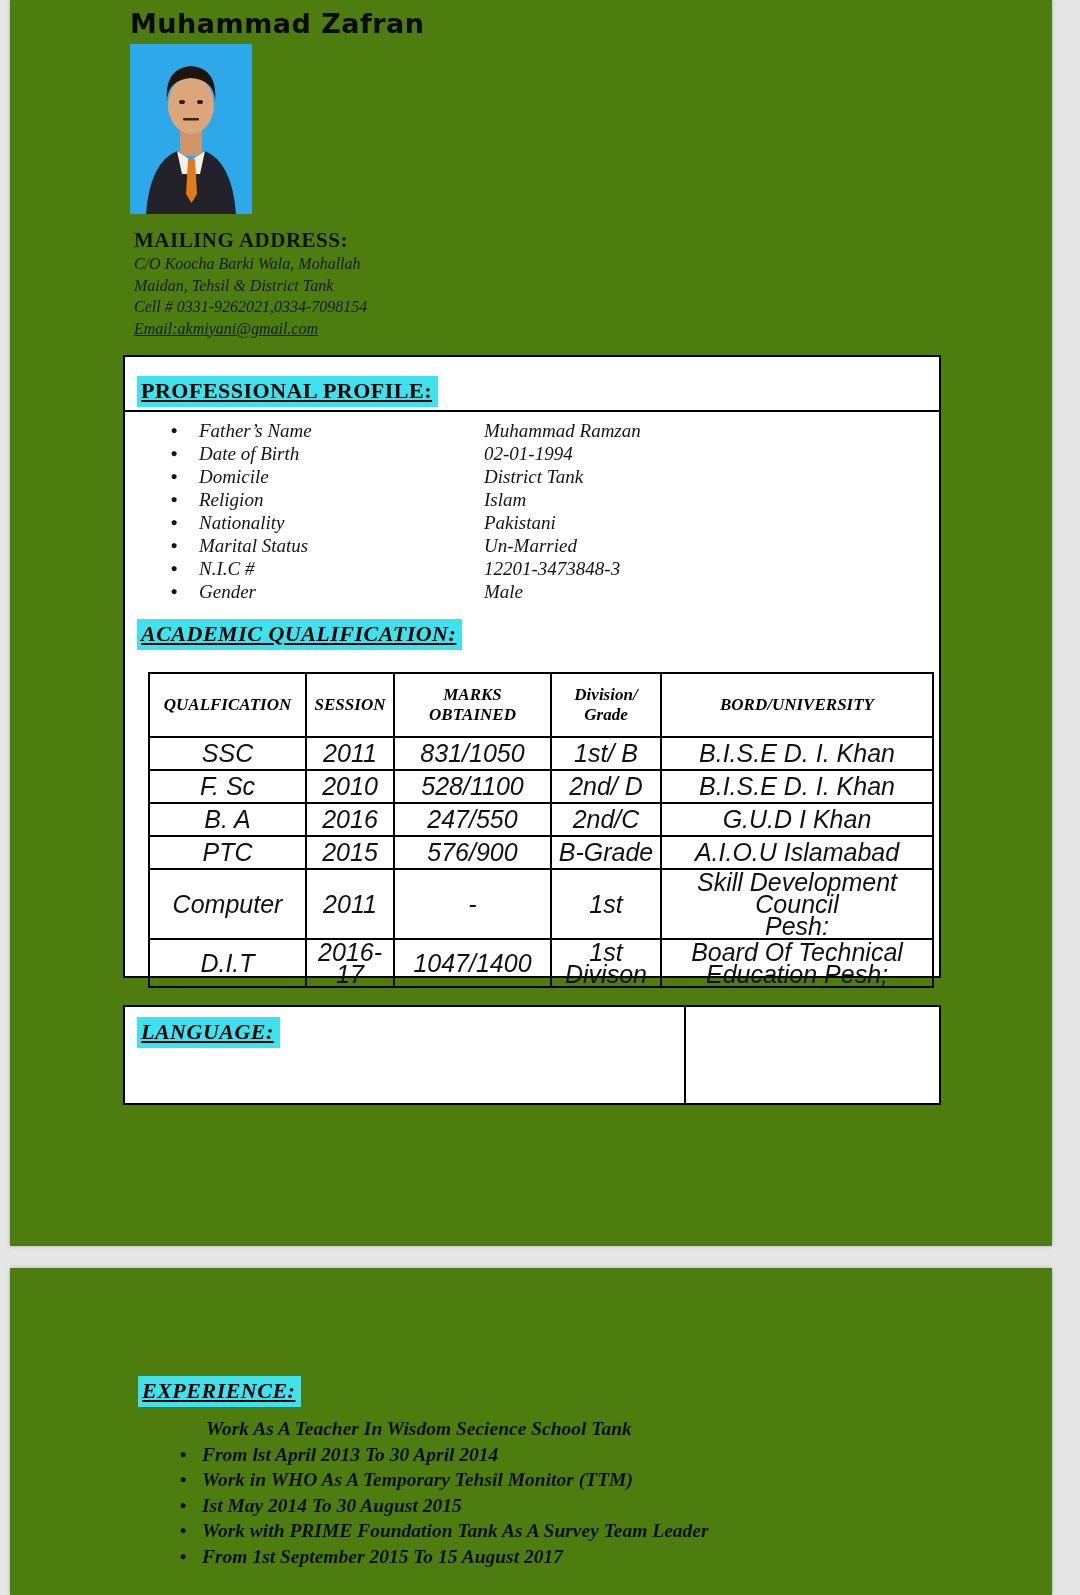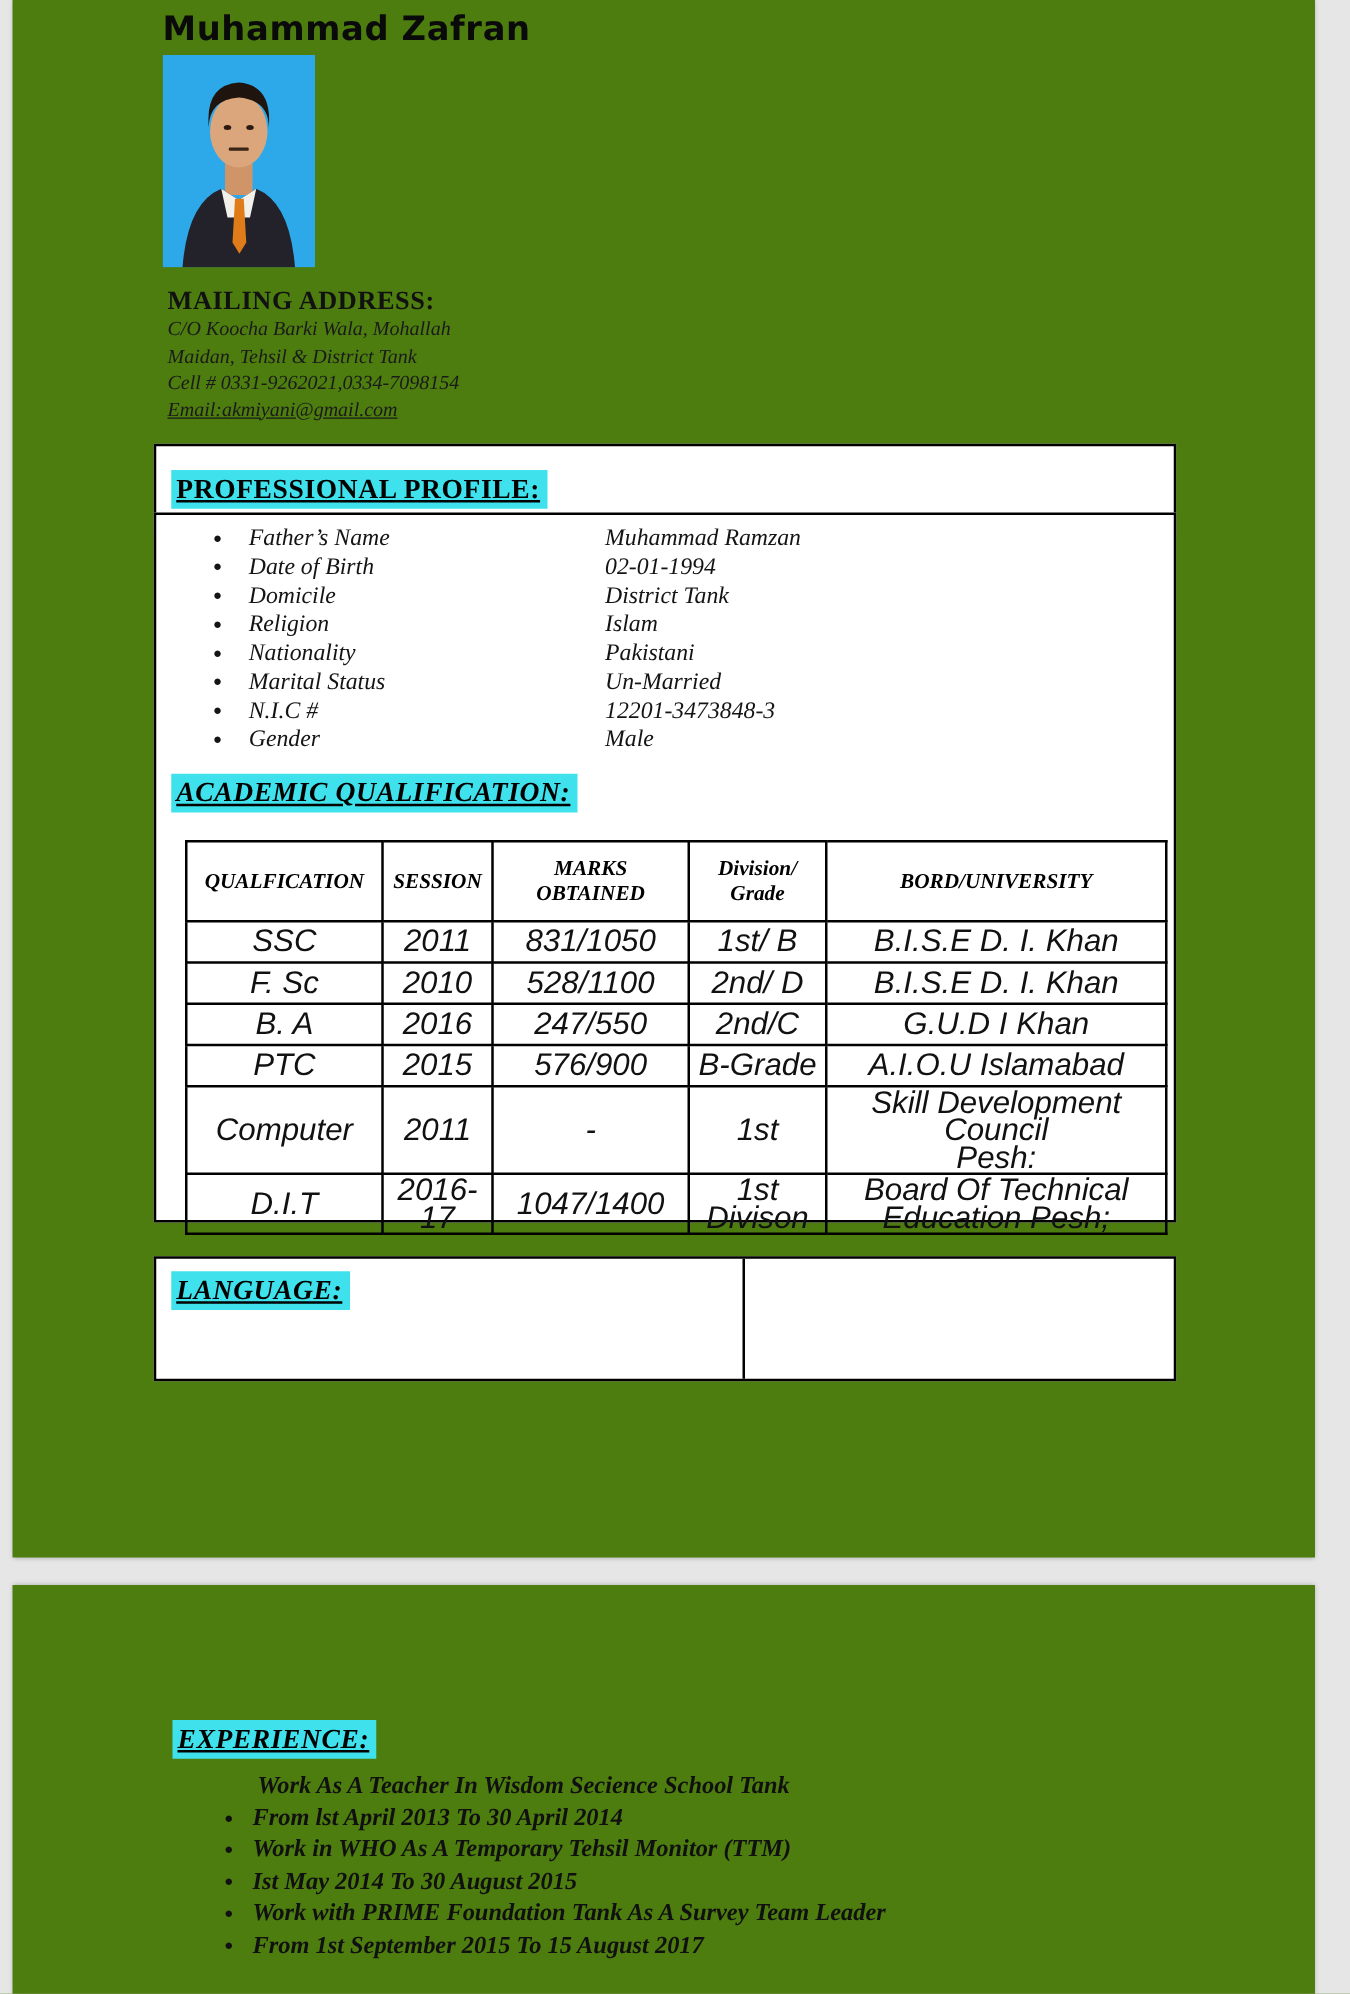--- a/index.html
+++ b/index.html
@@ -101,21 +101,21 @@
     font-style:italic; font-size:25px; height:33px; color:#111;
   }
   .acad tr.tall td { height:44px; line-height:22px; }
 
   
   .lang-box {
     position:absolute; left:113px; top:1005px;
     width:818px; height:100px;
     border:2px solid #000; display:flex; background:#fff;
   }
-  .lang-left { width:471px; border-right:2px solid #000; padding:10px 0 0 12px; }
+  .lang-left { width:561px; border-right:2px solid #000; padding:10px 0 0 12px; }
   .lang-right { flex:1; }
   .lang-text {
     margin:7px 0 0 60px;
     font-style:italic; font-size:20px; color:#141414;
   }
 
   
   .exp { position:absolute; left:128px; top:108px; width:840px; }
   .exp-body {
     font-weight:bold; font-style:italic; font-size:19.5px; color:#101010;

